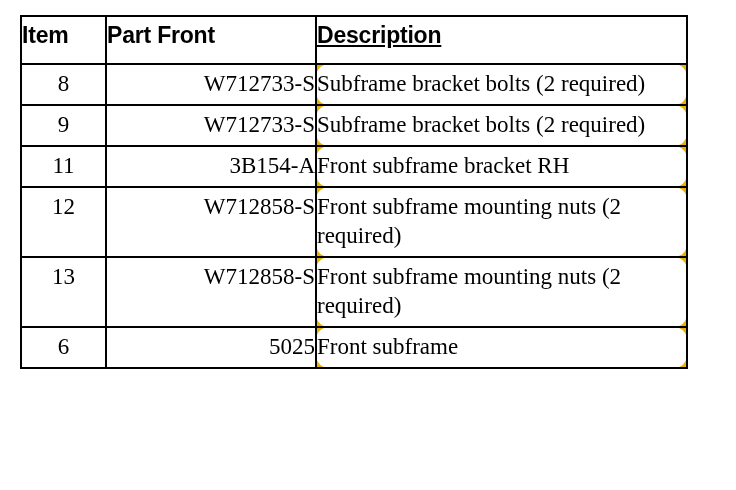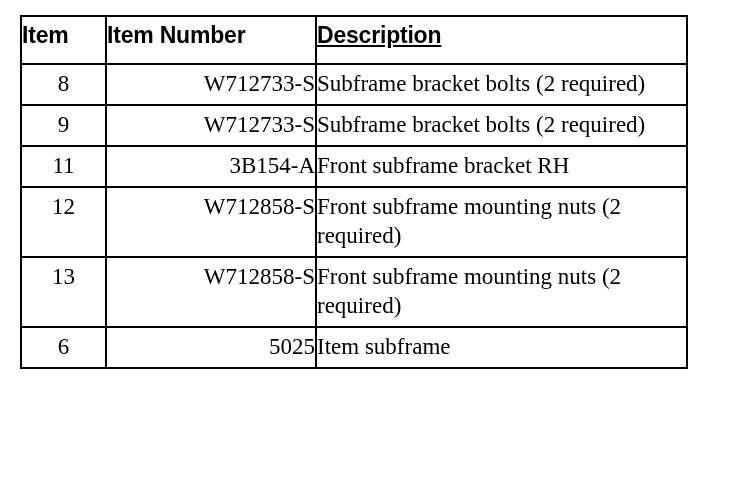--- a/index.html
+++ b/index.html
@@ -66,39 +66,40 @@
   td.c-item {
     text-align: center;
   }
   td.c-partnumber {
     padding-left: 11px;
     text-align: right;
   }
   td.c-description {
     padding-left: 11px;
     padding-right: 8px;
+    border-radius: 13px;
   }
 
   
   tr.row-tall td { padding-bottom: 10px; }
 </style>
 </head>
 <body>
 
 <div id="parts-table-wrap">
   <table class="parts-table">
     <colgroup>
       <col class="col-item">
       <col class="col-partnumber">
       <col class="col-description">
     </colgroup>
     <thead>
       <tr>
         <th class="h-item">Item</th>
-        <th class="h-partnumber">Item Number</th>
+        <th class="h-partnumber">Part Front</th>
         <th class="h-description">Description</th>
       </tr>
     </thead>
     <tbody>
 
       <tr class="row-tall">
         <td class="c-item">8</td>
         <td class="c-partnumber">W712733-S</td>
         <td class="c-description">Subframe bracket bolts (2 required)</td>
       </tr>
@@ -124,18 +125,18 @@
 
       <tr class="row-tall">
         <td class="c-item">13</td>
         <td class="c-partnumber">W712858-S</td>
         <td class="c-description">Front subframe mounting nuts (2 required)</td>
       </tr>
 
       <tr>
         <td class="c-item">6</td>
         <td class="c-partnumber">5025</td>
-        <td class="c-description">Item subframe</td>
+        <td class="c-description">Front subframe</td>
       </tr>
 
     </tbody>
   </table>
 </div>
 
 </body></html>

